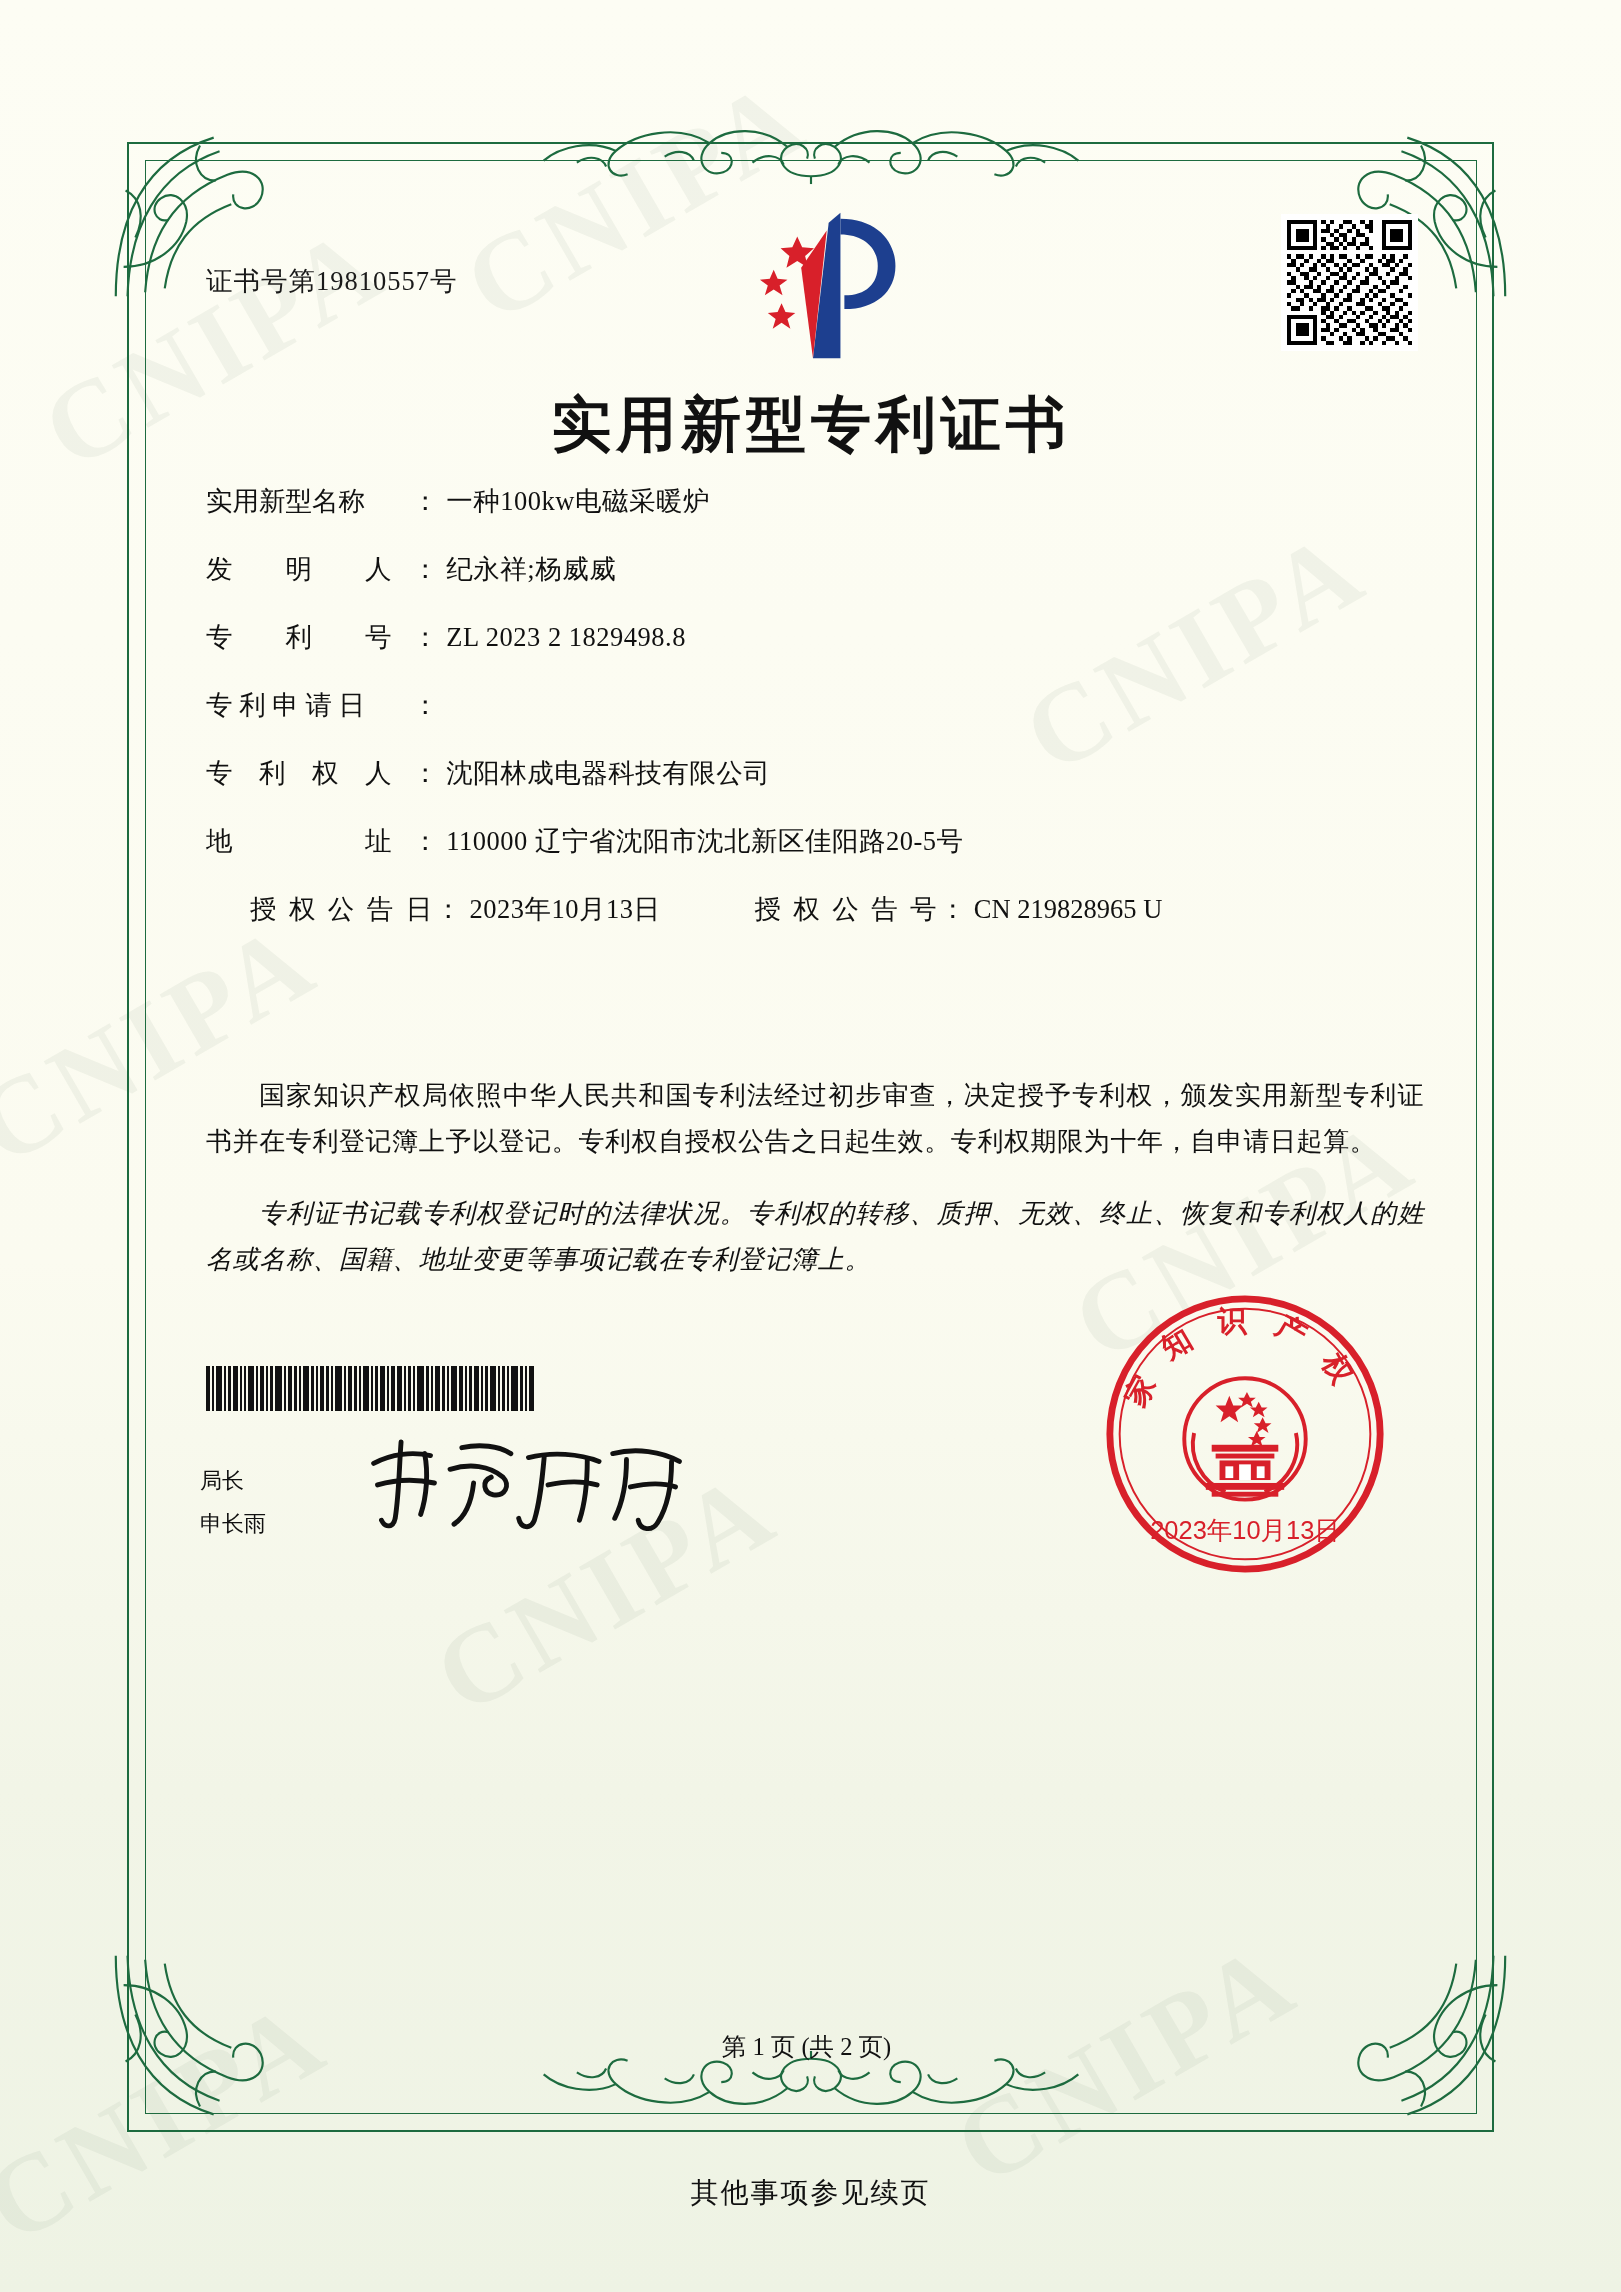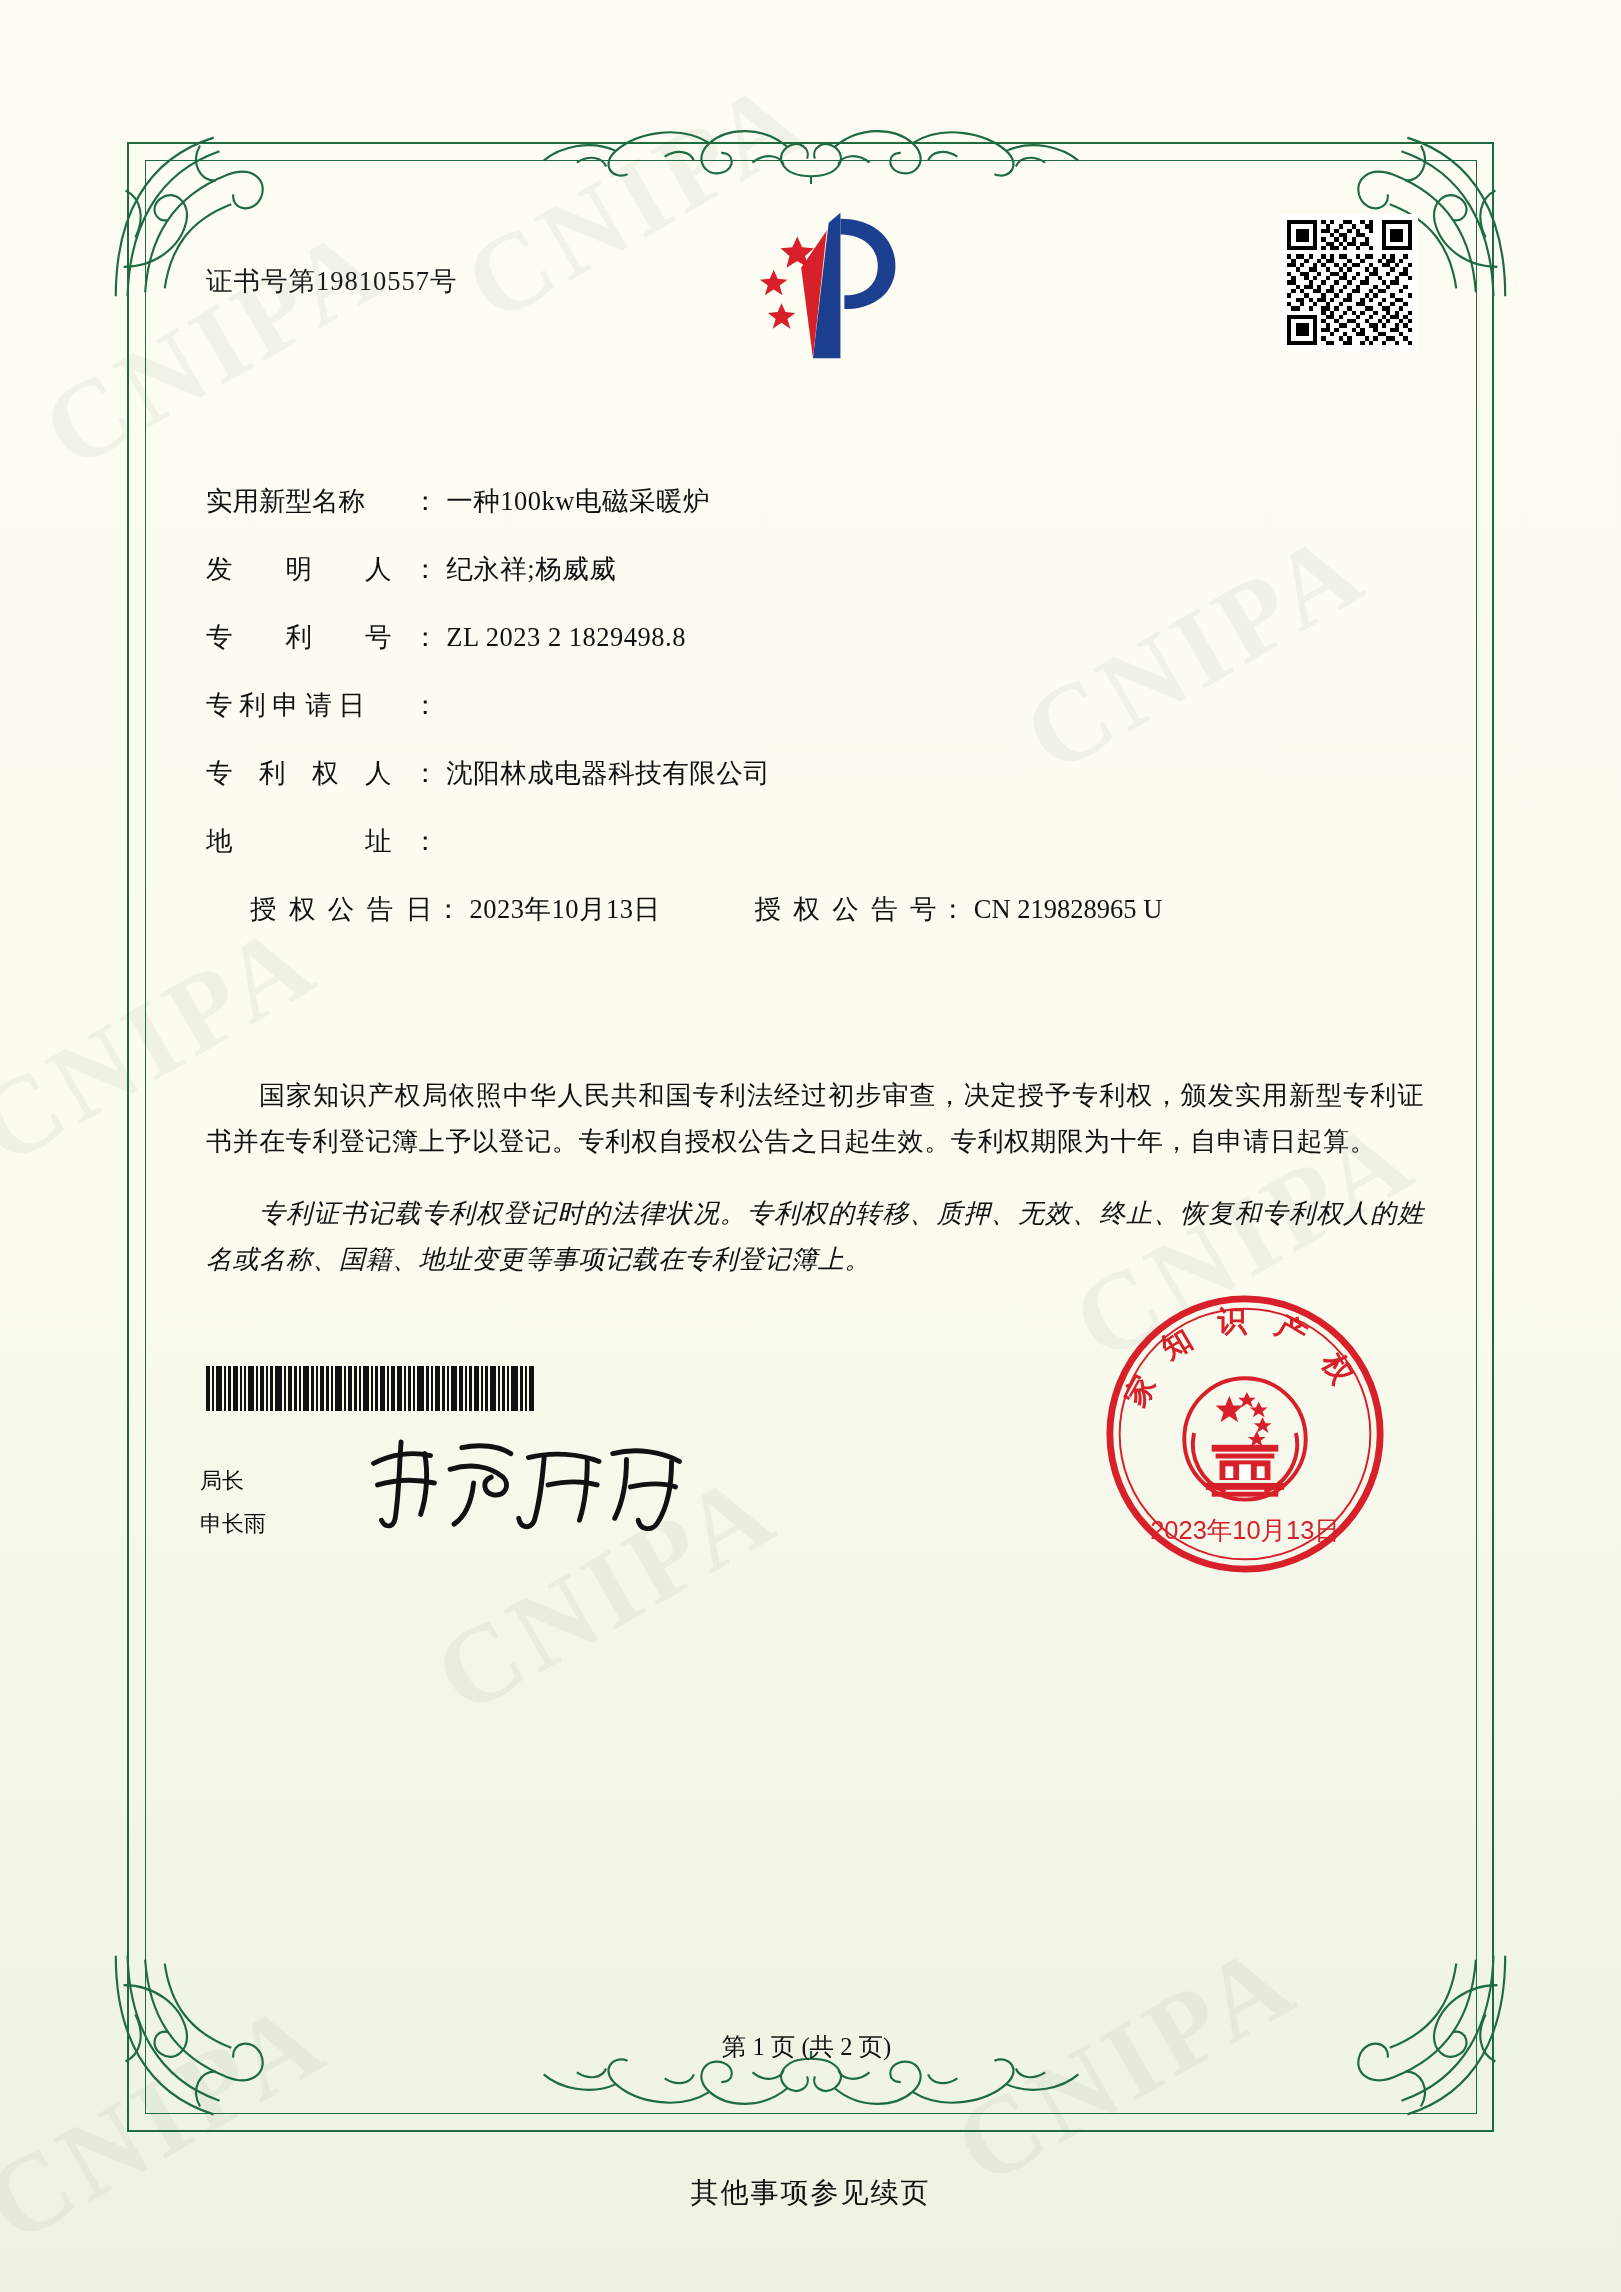--- a/index.html
+++ b/index.html
@@ -580,20 +580,21 @@
             <rect x="13" y="28" width="2" height="1"></rect>
             <rect x="17" y="28" width="1" height="1"></rect>
             <rect x="19" y="28" width="1" height="1"></rect>
             <rect x="22" y="28" width="1" height="1"></rect>
             <rect x="25" y="28" width="1" height="1"></rect>
             <rect x="28" y="28" width="1" height="1"></rect>
         </g>
       </svg>
     </div>
 
+    <div class="title">实用新型专利证书</div>
 
     <div class="fields">
 
       <div class="field-row">
         <span class="f-label">实用新型名称</span>
         <span class="f-colon">：</span>
         <span class="f-value">一种100kw电磁采暖炉</span>
       </div>
 
       <div class="field-row">
@@ -615,20 +616,21 @@
 
       <div class="field-row">
         <span class="f-label">专　利　权　人</span>
         <span class="f-colon">：</span>
         <span class="f-value">沈阳林成电器科技有限公司</span>
       </div>
 
       <div class="field-row">
         <span class="f-label">地　　　　　址</span>
         <span class="f-colon">：</span>
+        <span class="f-value">110000 辽宁省沈阳市沈北新区佳阳路20-5号</span>
       </div>
 
       <div class="row-inline">
         <span class="ri-label">授 权 公 告 日</span>
         <span class="f-colon">：</span>
         <span class="ri-value">2023年10月13日</span>
         <span class="ri-label2">授 权 公 告 号</span>
         <span class="f-colon">：</span>
         <span>CN 219828965 U</span>
       </div>

